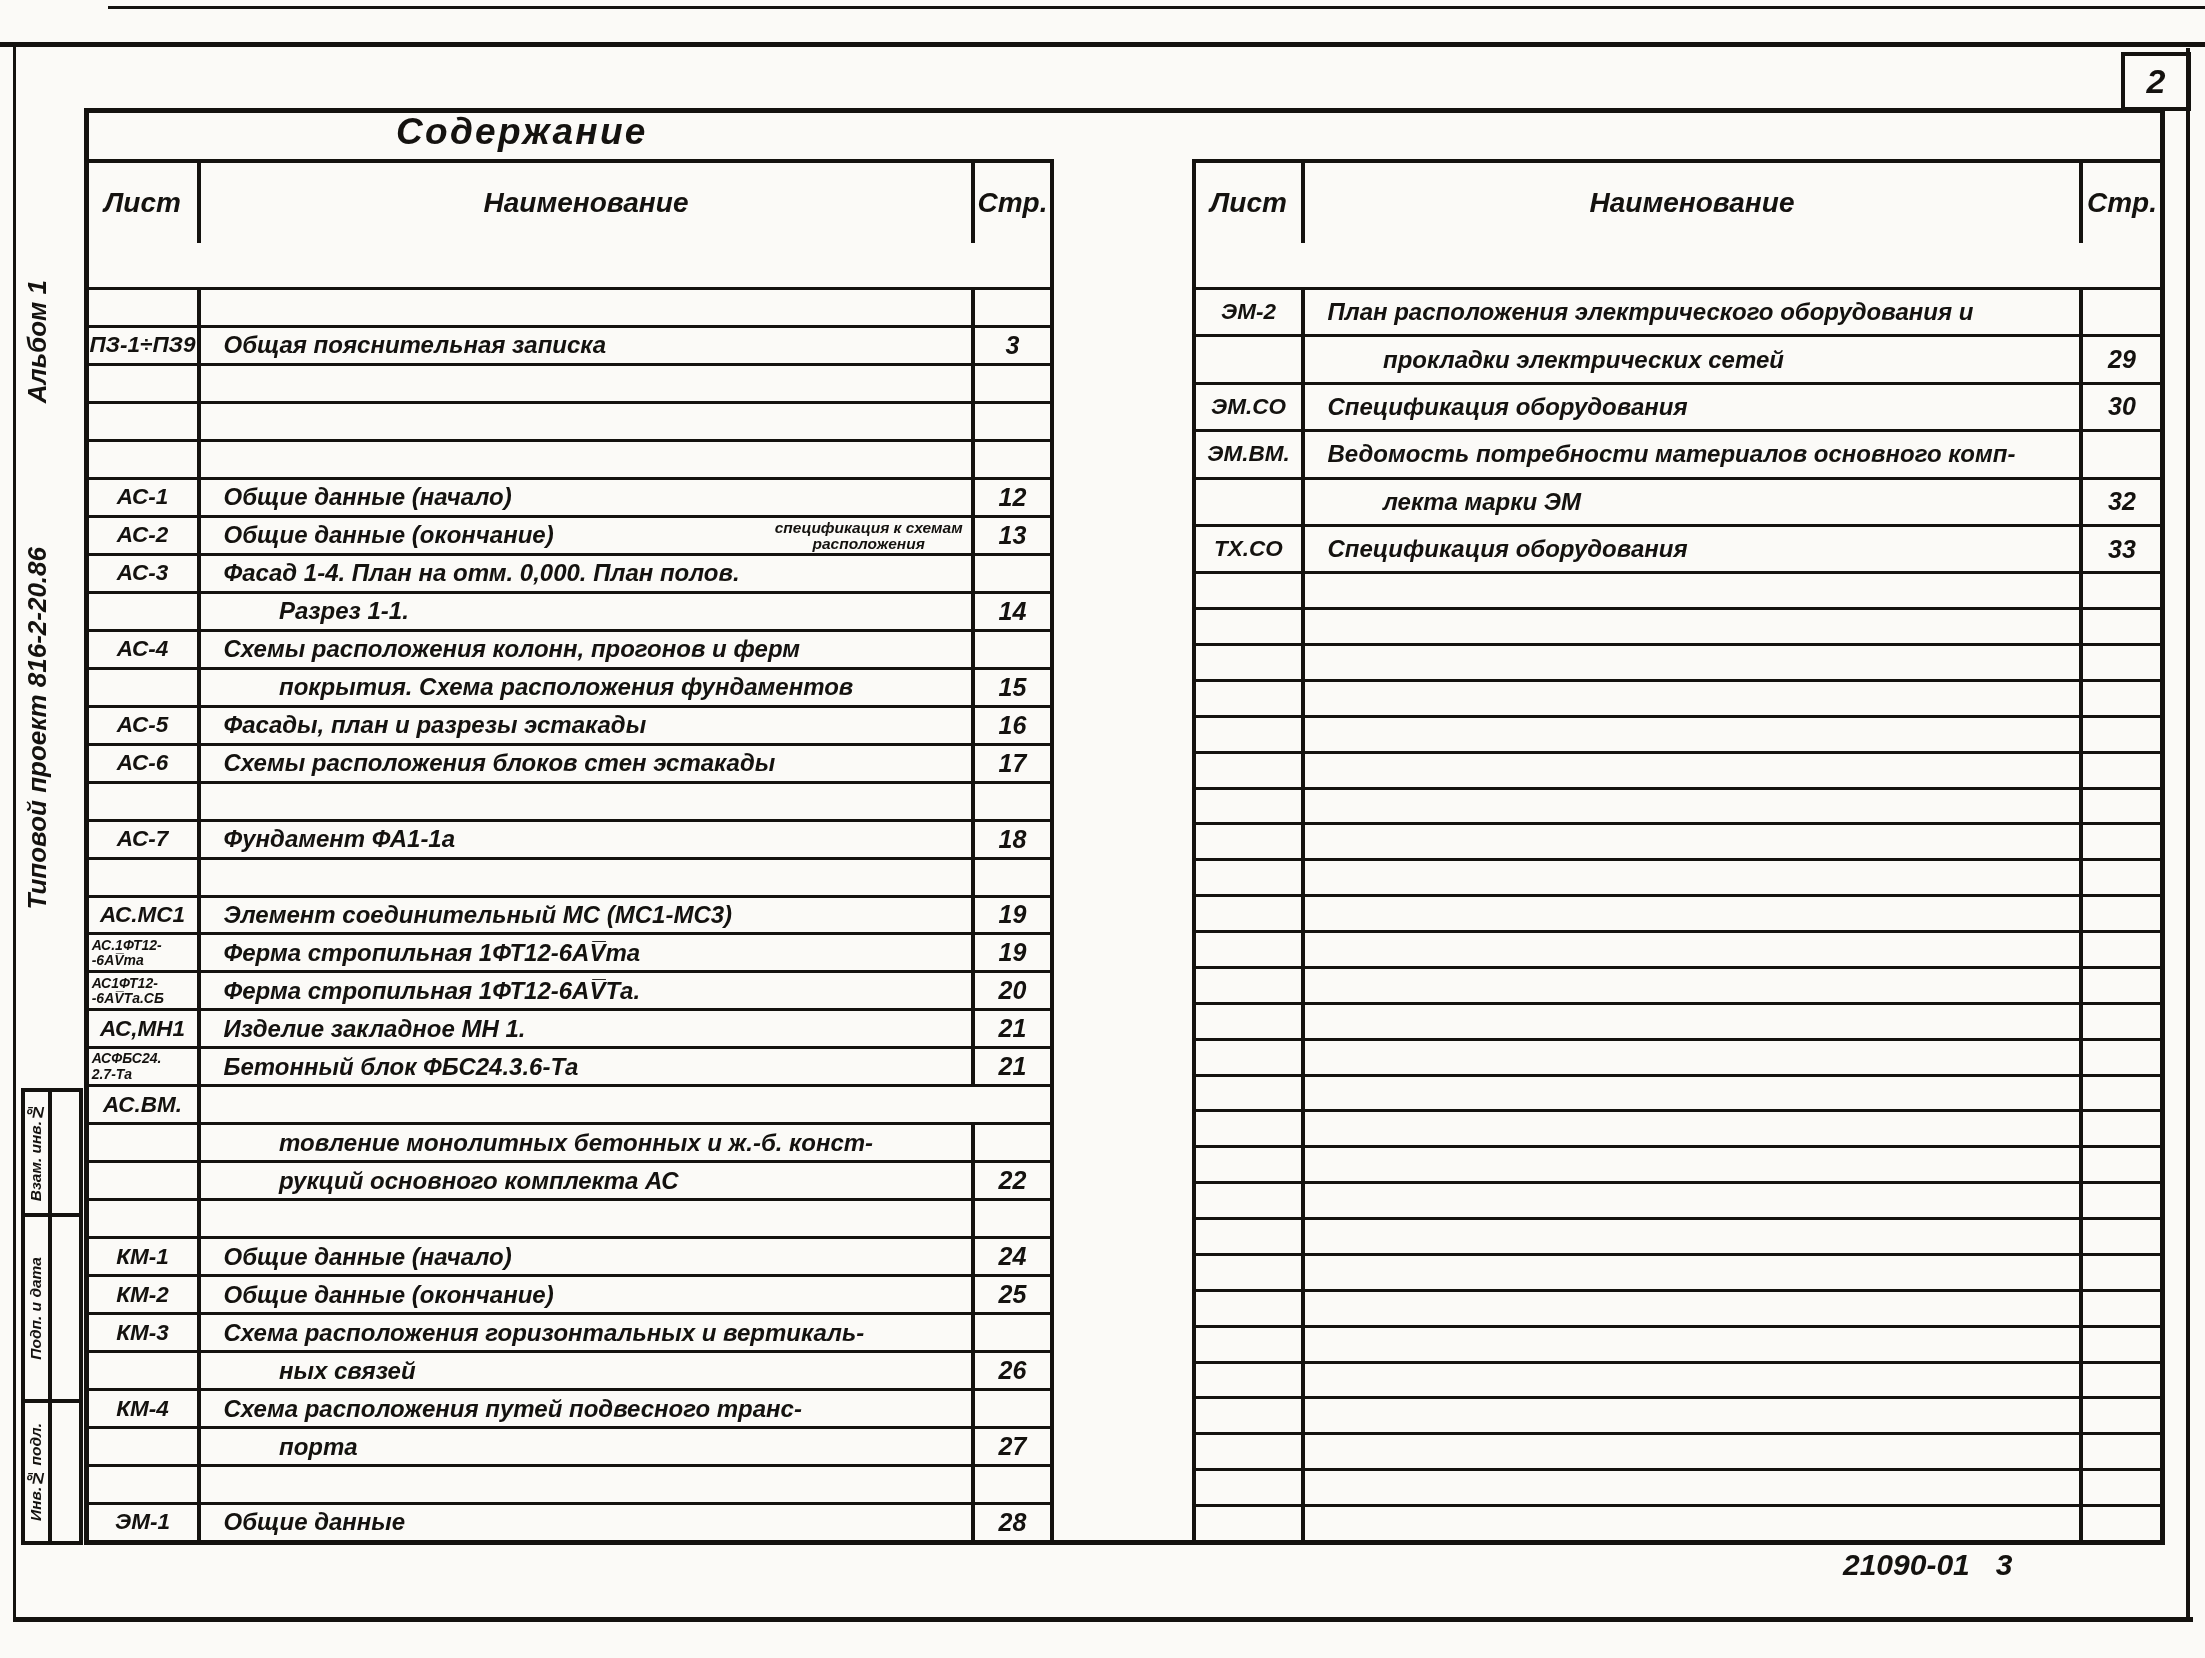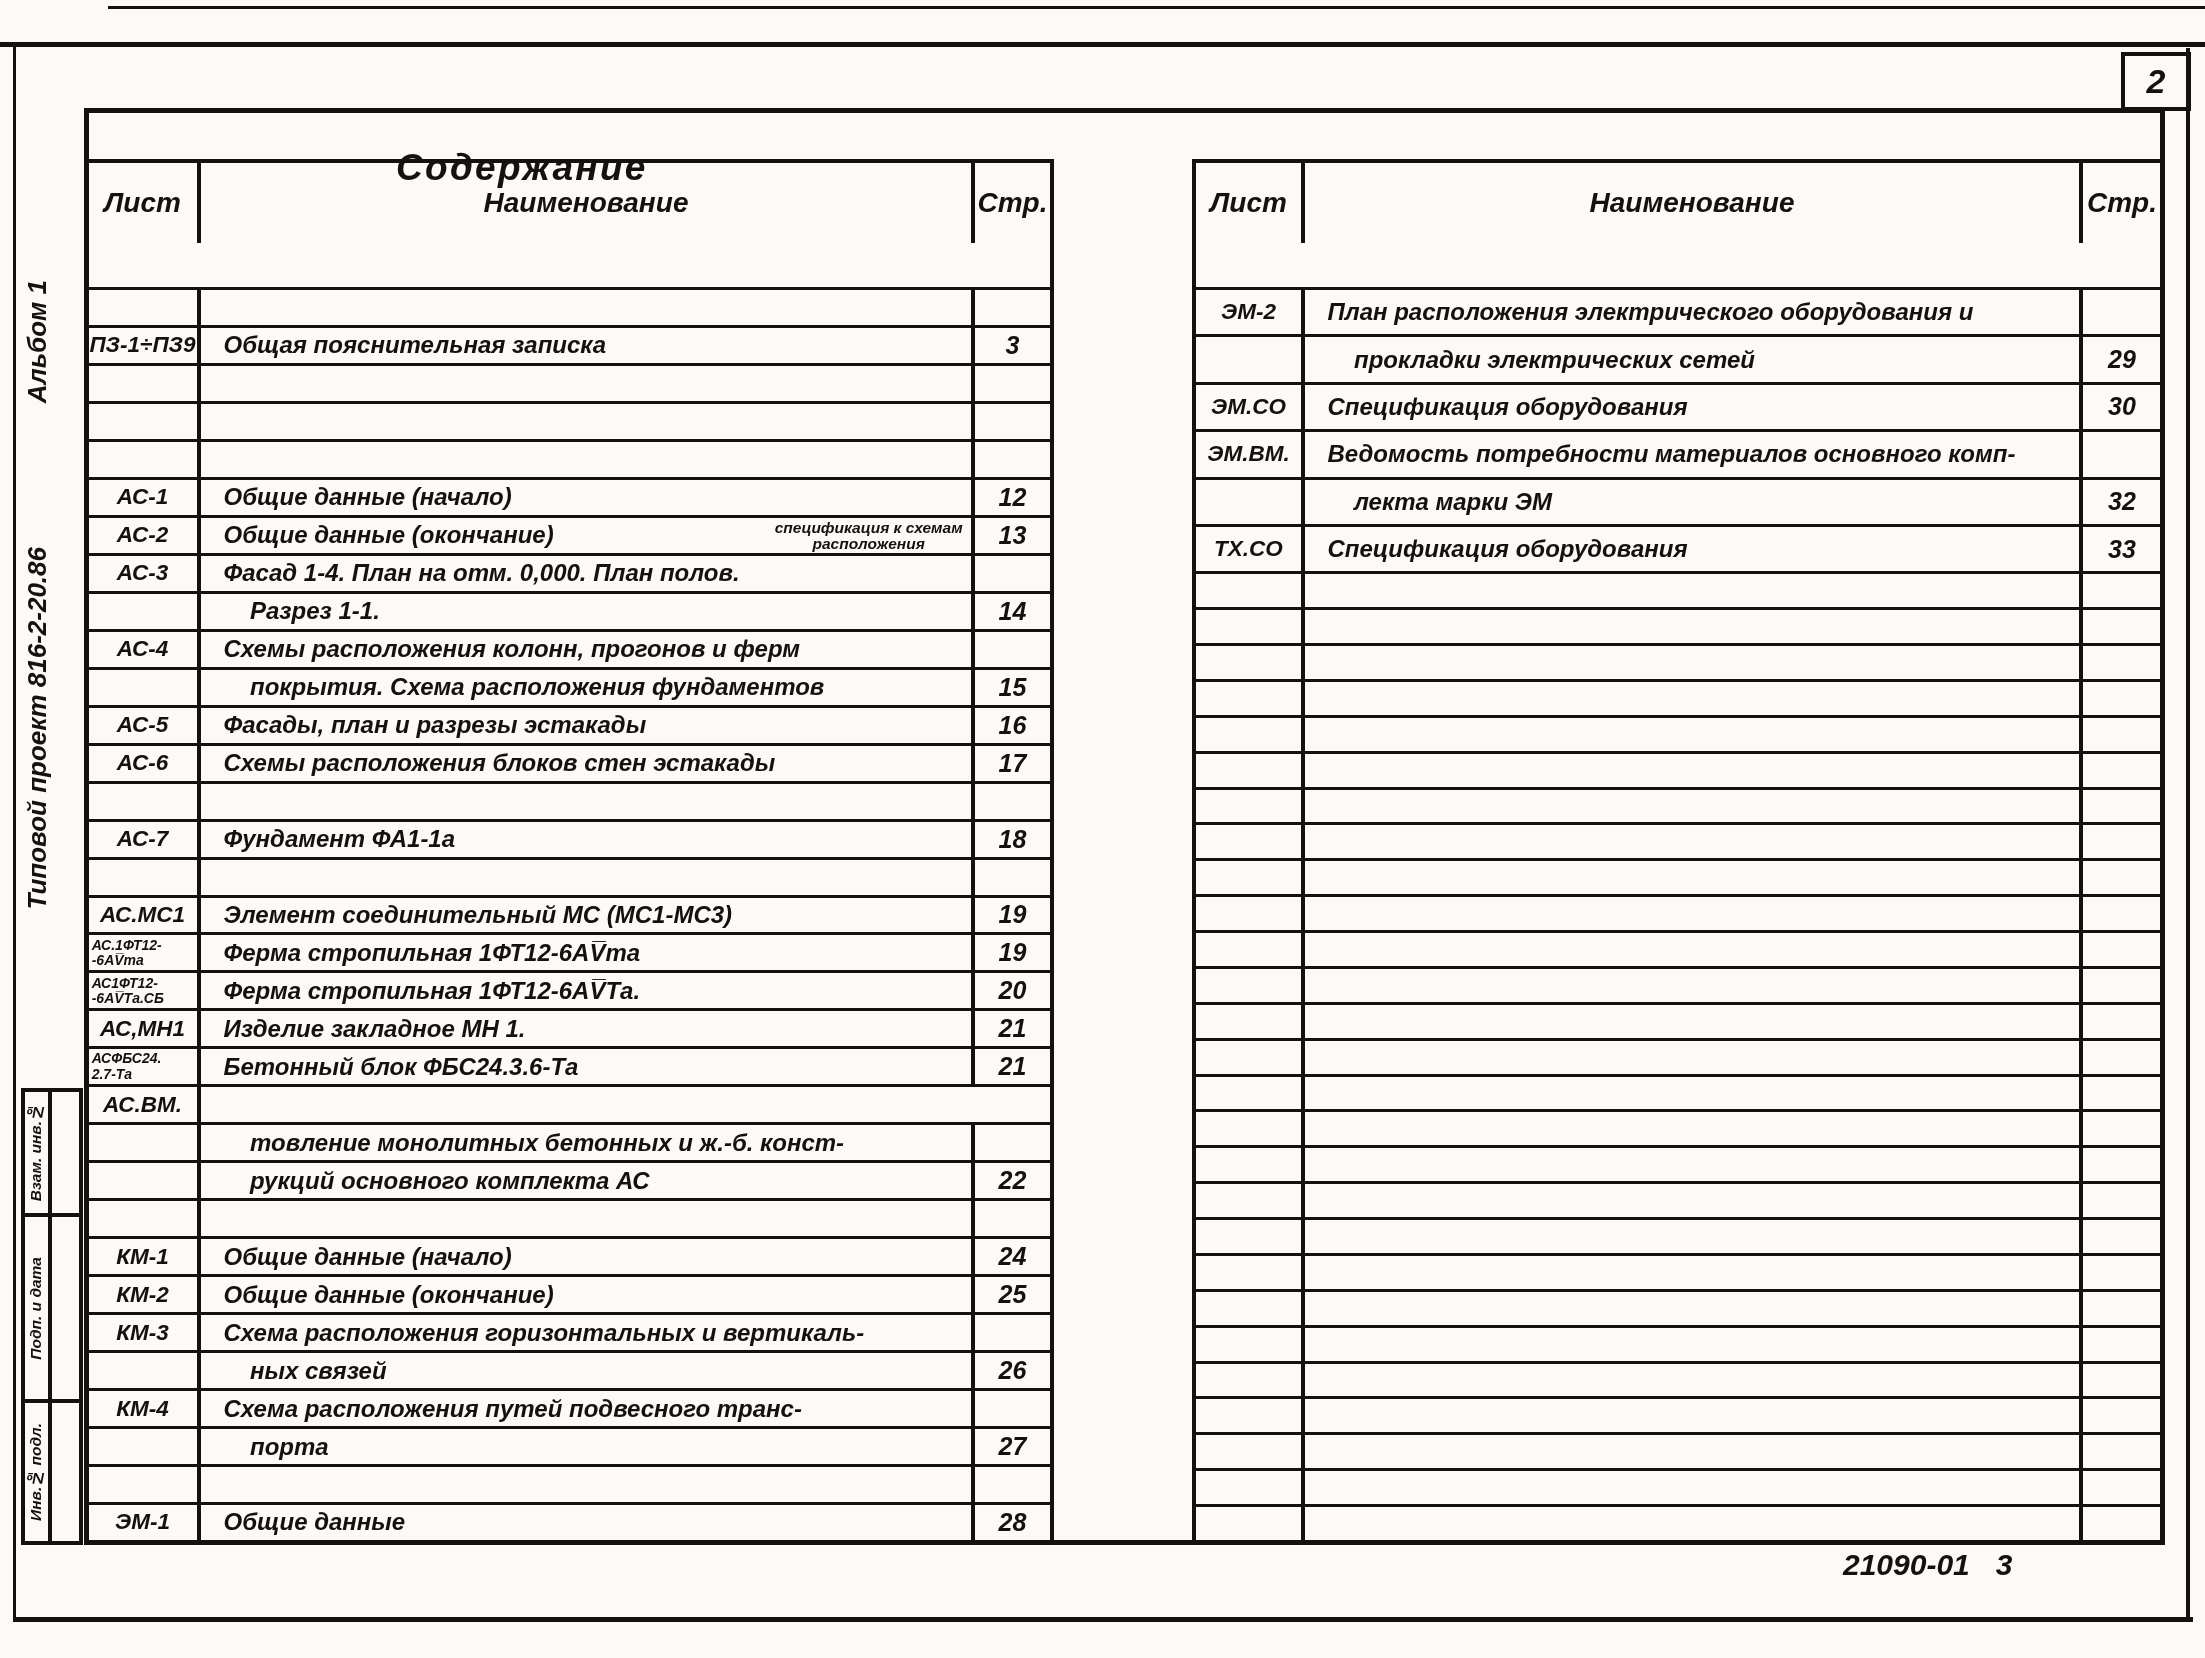--- a/index.html
+++ b/index.html
@@ -36,21 +36,21 @@
   #pageno-box{
     position:absolute; left:2121px; top:52px; width:70px; height:59px;
     border:4.7px solid var(--ink);
     display:flex; align-items:center; justify-content:center;
     font-size:34px;
   }
 
   
   #page-title{
     position:absolute; left:396px; top:111px;
-    font-size:37px; letter-spacing:2.3px; font-weight:700;margin-top:36px;
+    font-size:37px; letter-spacing:2.3px; font-weight:700;
   }
 
   
   .toc-table{
     position:absolute; top:159px; height:1385px;
     border:4.7px solid var(--ink);
     display:flex; flex-direction:column;
     background:transparent;
   }
   #left-table{ left:84px;  width:970px; }
@@ -63,21 +63,21 @@
   .trow{ display:grid; flex:1 1 0; border-top:3.7px solid var(--ink); min-height:0; }
   .trow.tall{ flex:1.35 1 0; }
   .cell{
     display:flex; align-items:center; overflow:hidden;
     position:relative; min-width:0;
   }
   .cell + .cell{ border-left:4.2px solid var(--ink); }
   .c-sheet{ justify-content:center; font-size:22.5px; padding:0 2.8px; text-align:center; }
   .c-sheet.small{ font-size:14px; line-height:1.1; white-space:pre-line; justify-content:flex-start; text-align:left; padding-left:3.7px; }
   .c-name{ font-size:24px; padding-left:22.5px; }
-  .c-name.indent{ padding-left:49px; }
+  .c-name.indent{ padding-left:78px; }
   .c-page{ justify-content:center; font-size:25px; }
   .note{
     position:absolute; right:8.4px; top:1.9px;
     font-size:15.5px; line-height:1.05; white-space:pre-line; text-align:center;
   }
 
   
   .vtext{ writing-mode:vertical-rl; transform:rotate(180deg); }
   .margin-block{ position:absolute; display:flex; align-items:center; justify-content:center; }
   #margin-project{ left:13px; top:450px; width:49px; height:557px; font-size:26px; }

